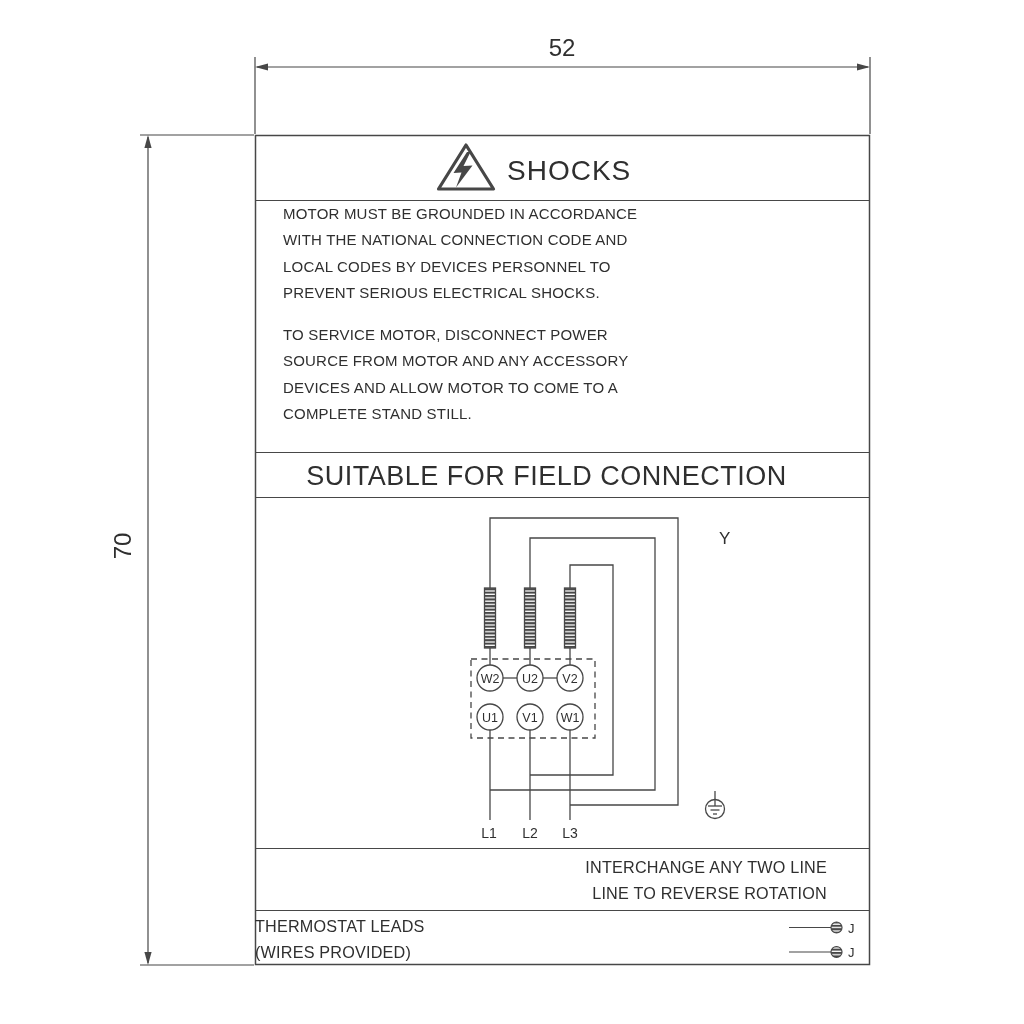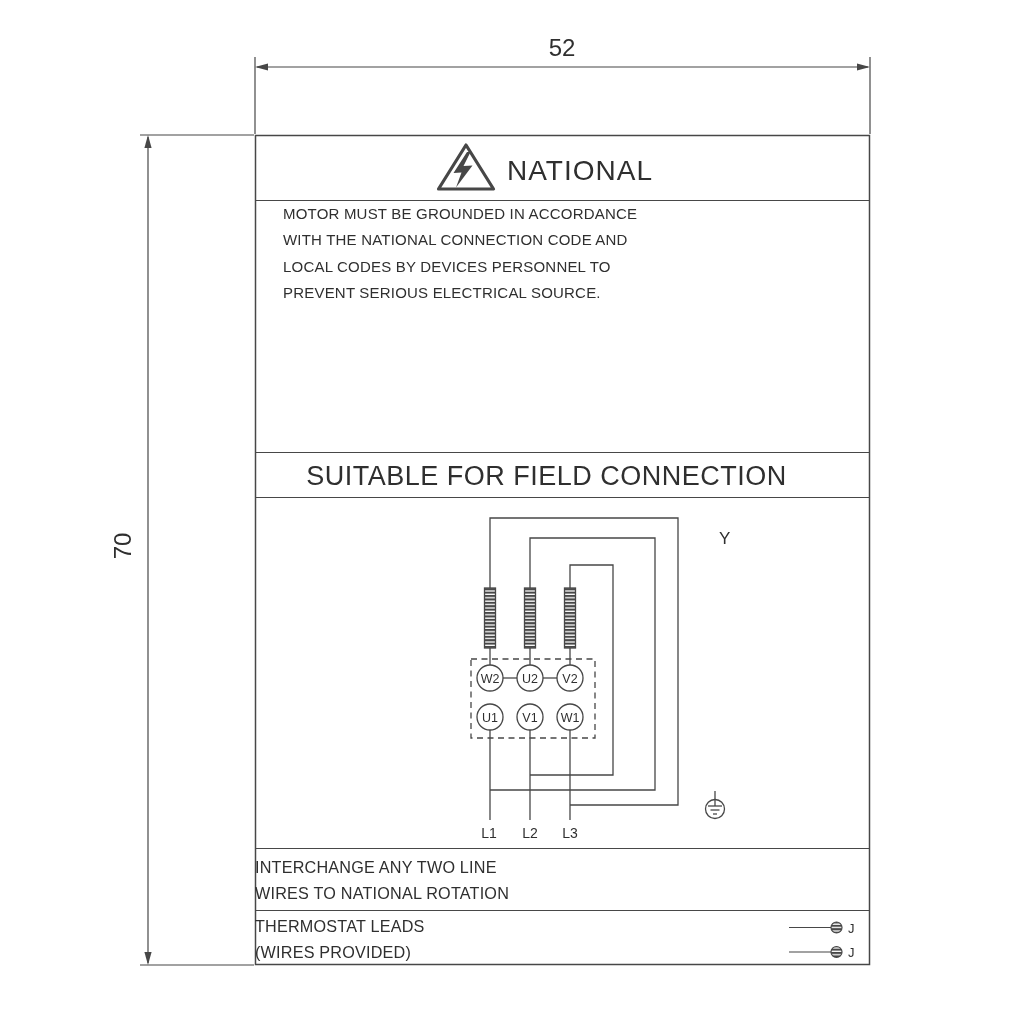--- a/index.html
+++ b/index.html
@@ -18,21 +18,21 @@
   .t-label { font-size:12.5px; text-anchor:middle; }
   .l-label { font-size:14px; text-anchor:middle; }
   .y-label { font-size:17px; }
   .j-label { font-size:13px; }
   .txt { position:absolute; color:var(--text); white-space:nowrap; }
   .warning-title { left:507px; top:155px; font-size:28px; letter-spacing:1px; }
   .para { left:283px; font-size:15px; line-height:26.3px; letter-spacing:0.2px; }
   .para1 { top:201px; }
   .para2 { top:322px; }
   .banner-title { left:255px; top:461px; width:570px; text-align:center; font-size:27px; letter-spacing:0.5px;padding-left:13px; }
-  .rotation-note { left:255px; top:854px; width:572px; text-align:left; font-size:16.2px; line-height:26px; letter-spacing:0.2px; }
+  .rotation-note { left:255px; top:854px; width:572px; text-align:right; font-size:16.2px; line-height:26px; letter-spacing:0.2px; }
   .thermostat-note { left:255px; top:913px; width:604px; text-align:left; font-size:16.2px; line-height:26px; letter-spacing:0.2px; }
 </style>
 </head>
 <body>
 
 <div class="canvas">
 
   <svg class="art" width="1024" height="1024" viewBox="0 0 1024 1024">
     <defs>
       <pattern id="coilHatch" width="4" height="3.4" patternUnits="userSpaceOnUse">
@@ -128,35 +128,41 @@
     <g stroke="currentColor" stroke-width="1.2" fill="none">
       <path d="M789,927.5 H831"></path>
       <circle cx="836.5" cy="927.5" r="5.5" fill="url(#coilHatch)"></circle>
       <path d="M789,952 H831"></path>
       <circle cx="836.5" cy="952" r="5.5" fill="url(#coilHatch)"></circle>
     </g>
     <text class="j-label" x="848" y="932.5">J</text>
     <text class="j-label" x="848" y="957">J</text>
   </svg>
 
-  <div class="txt warning-title">NATIONAL</div>
+  <div class="txt warning-title">SHOCKS</div>
 
   <div class="txt para para1">
     <div>MOTOR MUST BE GROUNDED IN ACCORDANCE</div>
     <div>WITH THE NATIONAL CONNECTION CODE AND</div>
     <div>LOCAL CODES BY DEVICES PERSONNEL TO</div>
-    <div>PREVENT SERIOUS ELECTRICAL SOURCE.</div>
+    <div>PREVENT SERIOUS ELECTRICAL SHOCKS.</div>
   </div>
 
+  <div class="txt para para2">
+    <div>TO SERVICE MOTOR, DISCONNECT POWER</div>
+    <div>SOURCE FROM MOTOR AND ANY ACCESSORY</div>
+    <div>DEVICES AND ALLOW MOTOR TO COME TO A</div>
+    <div>COMPLETE STAND STILL.</div>
+  </div>
 
   <div class="txt banner-title">SUITABLE FOR FIELD CONNECTION</div>
 
   <div class="txt rotation-note">
     <div>INTERCHANGE ANY TWO LINE</div>
-    <div>WIRES TO NATIONAL ROTATION</div>
+    <div>LINE TO REVERSE ROTATION</div>
   </div>
 
   <div class="txt thermostat-note">
     <div>THERMOSTAT LEADS</div>
     <div>(WIRES PROVIDED)</div>
   </div>
 
 </div>
 
 </body></html>

